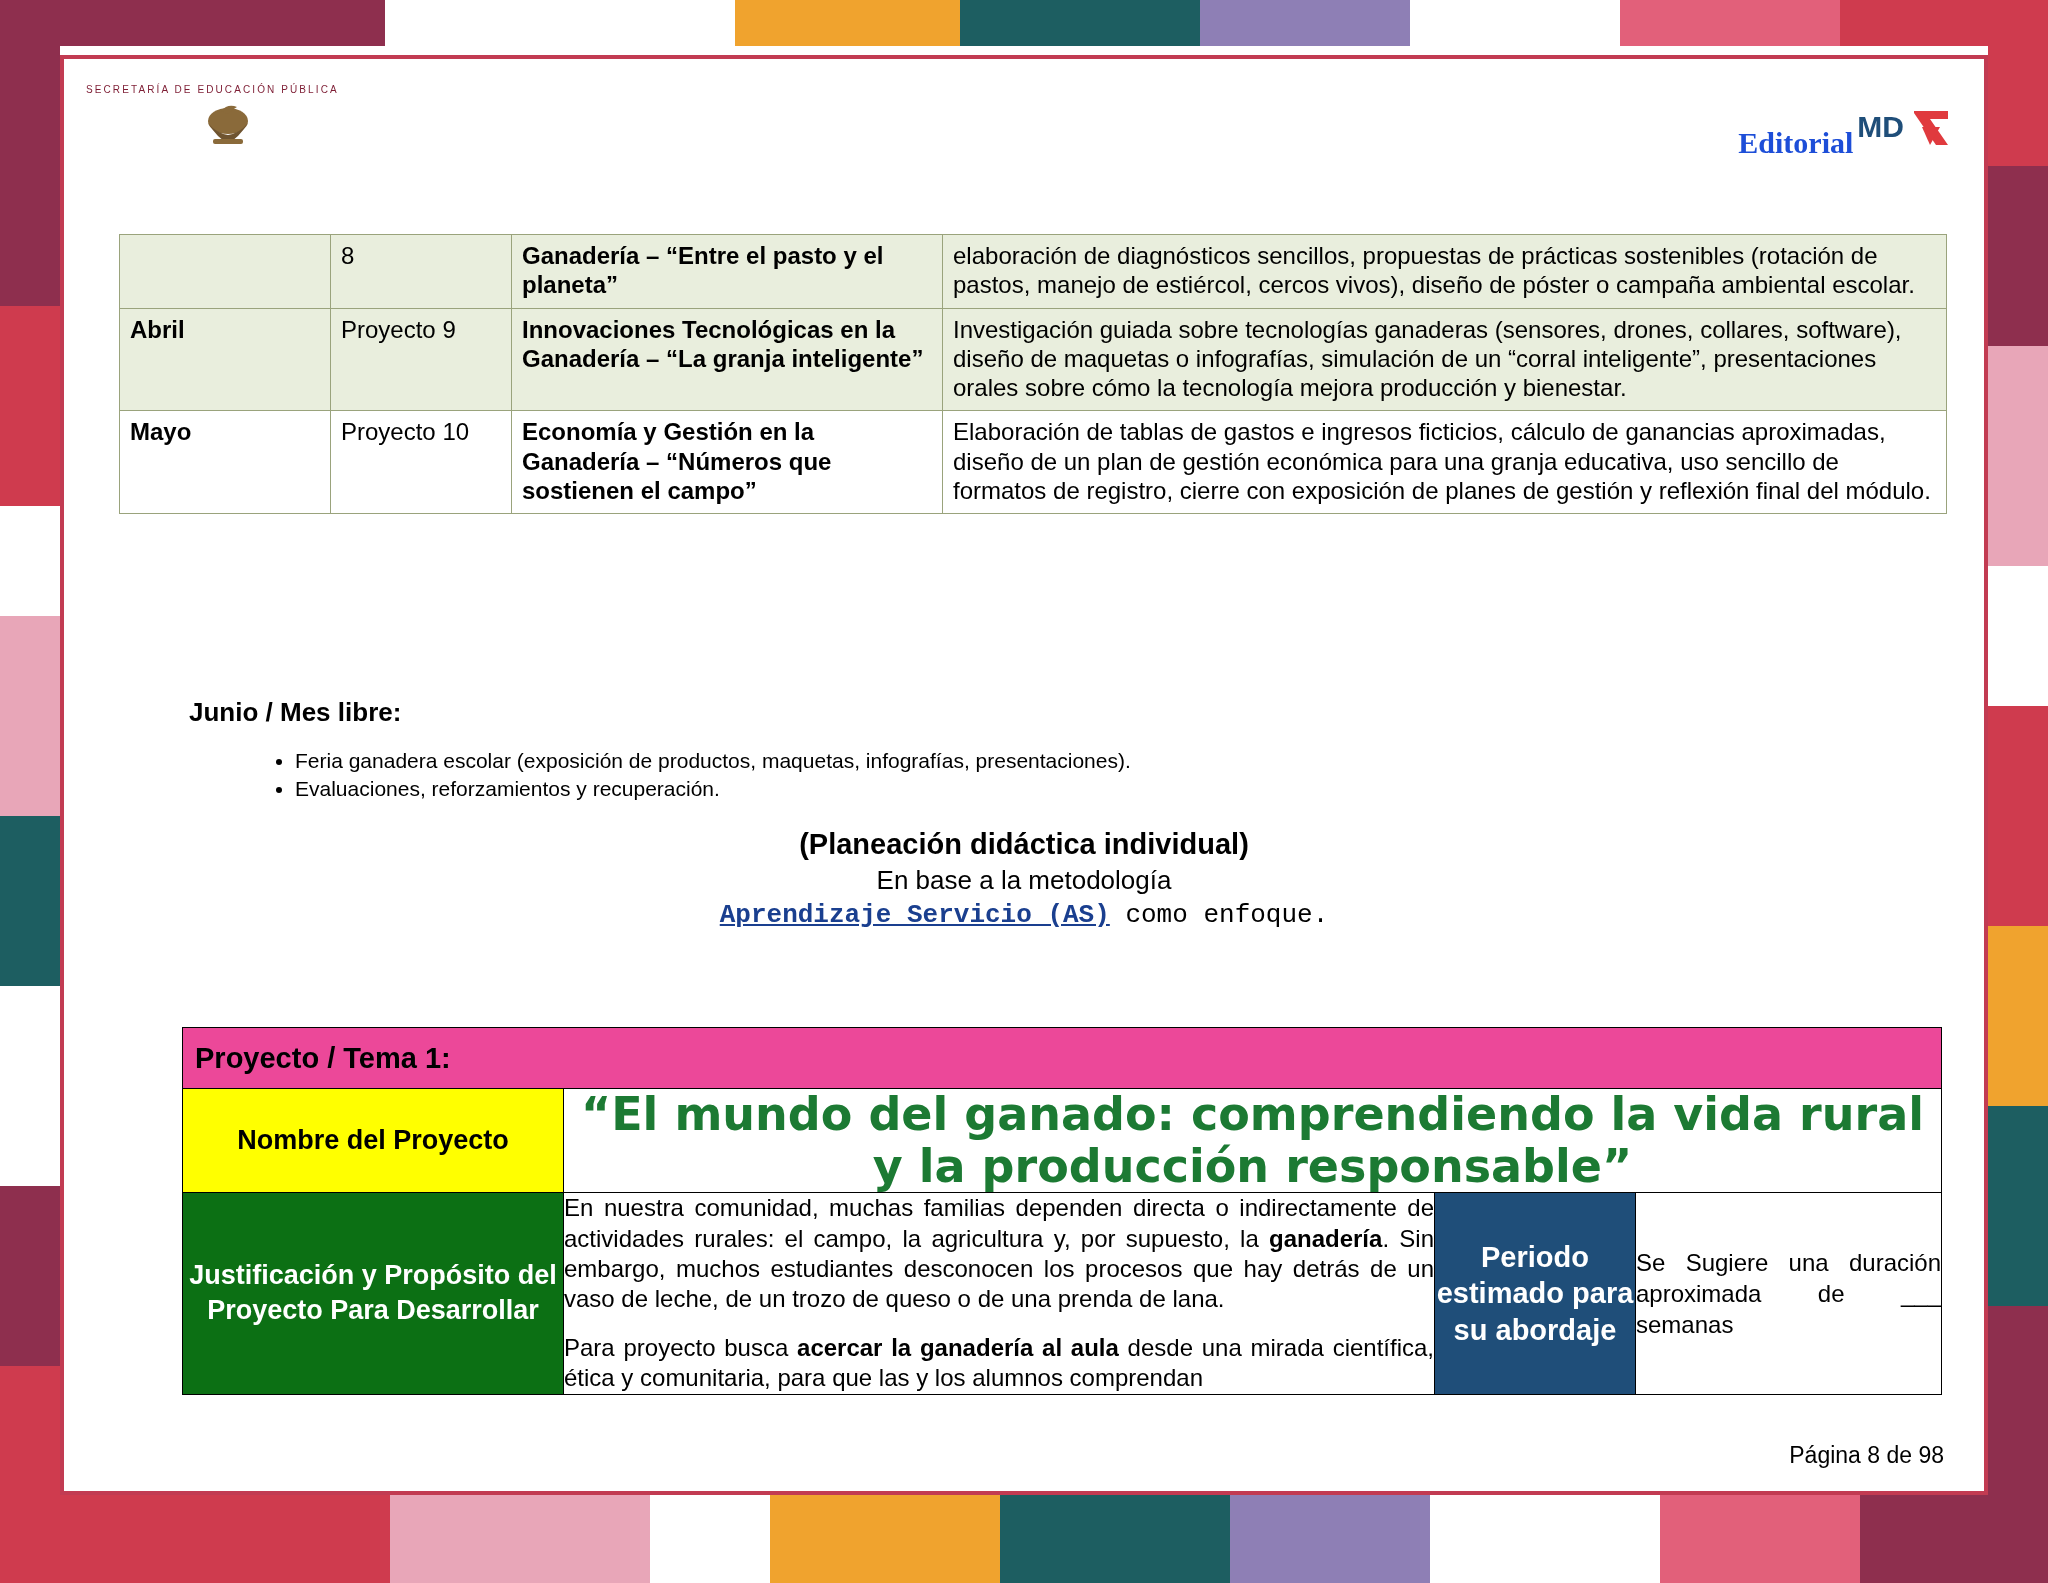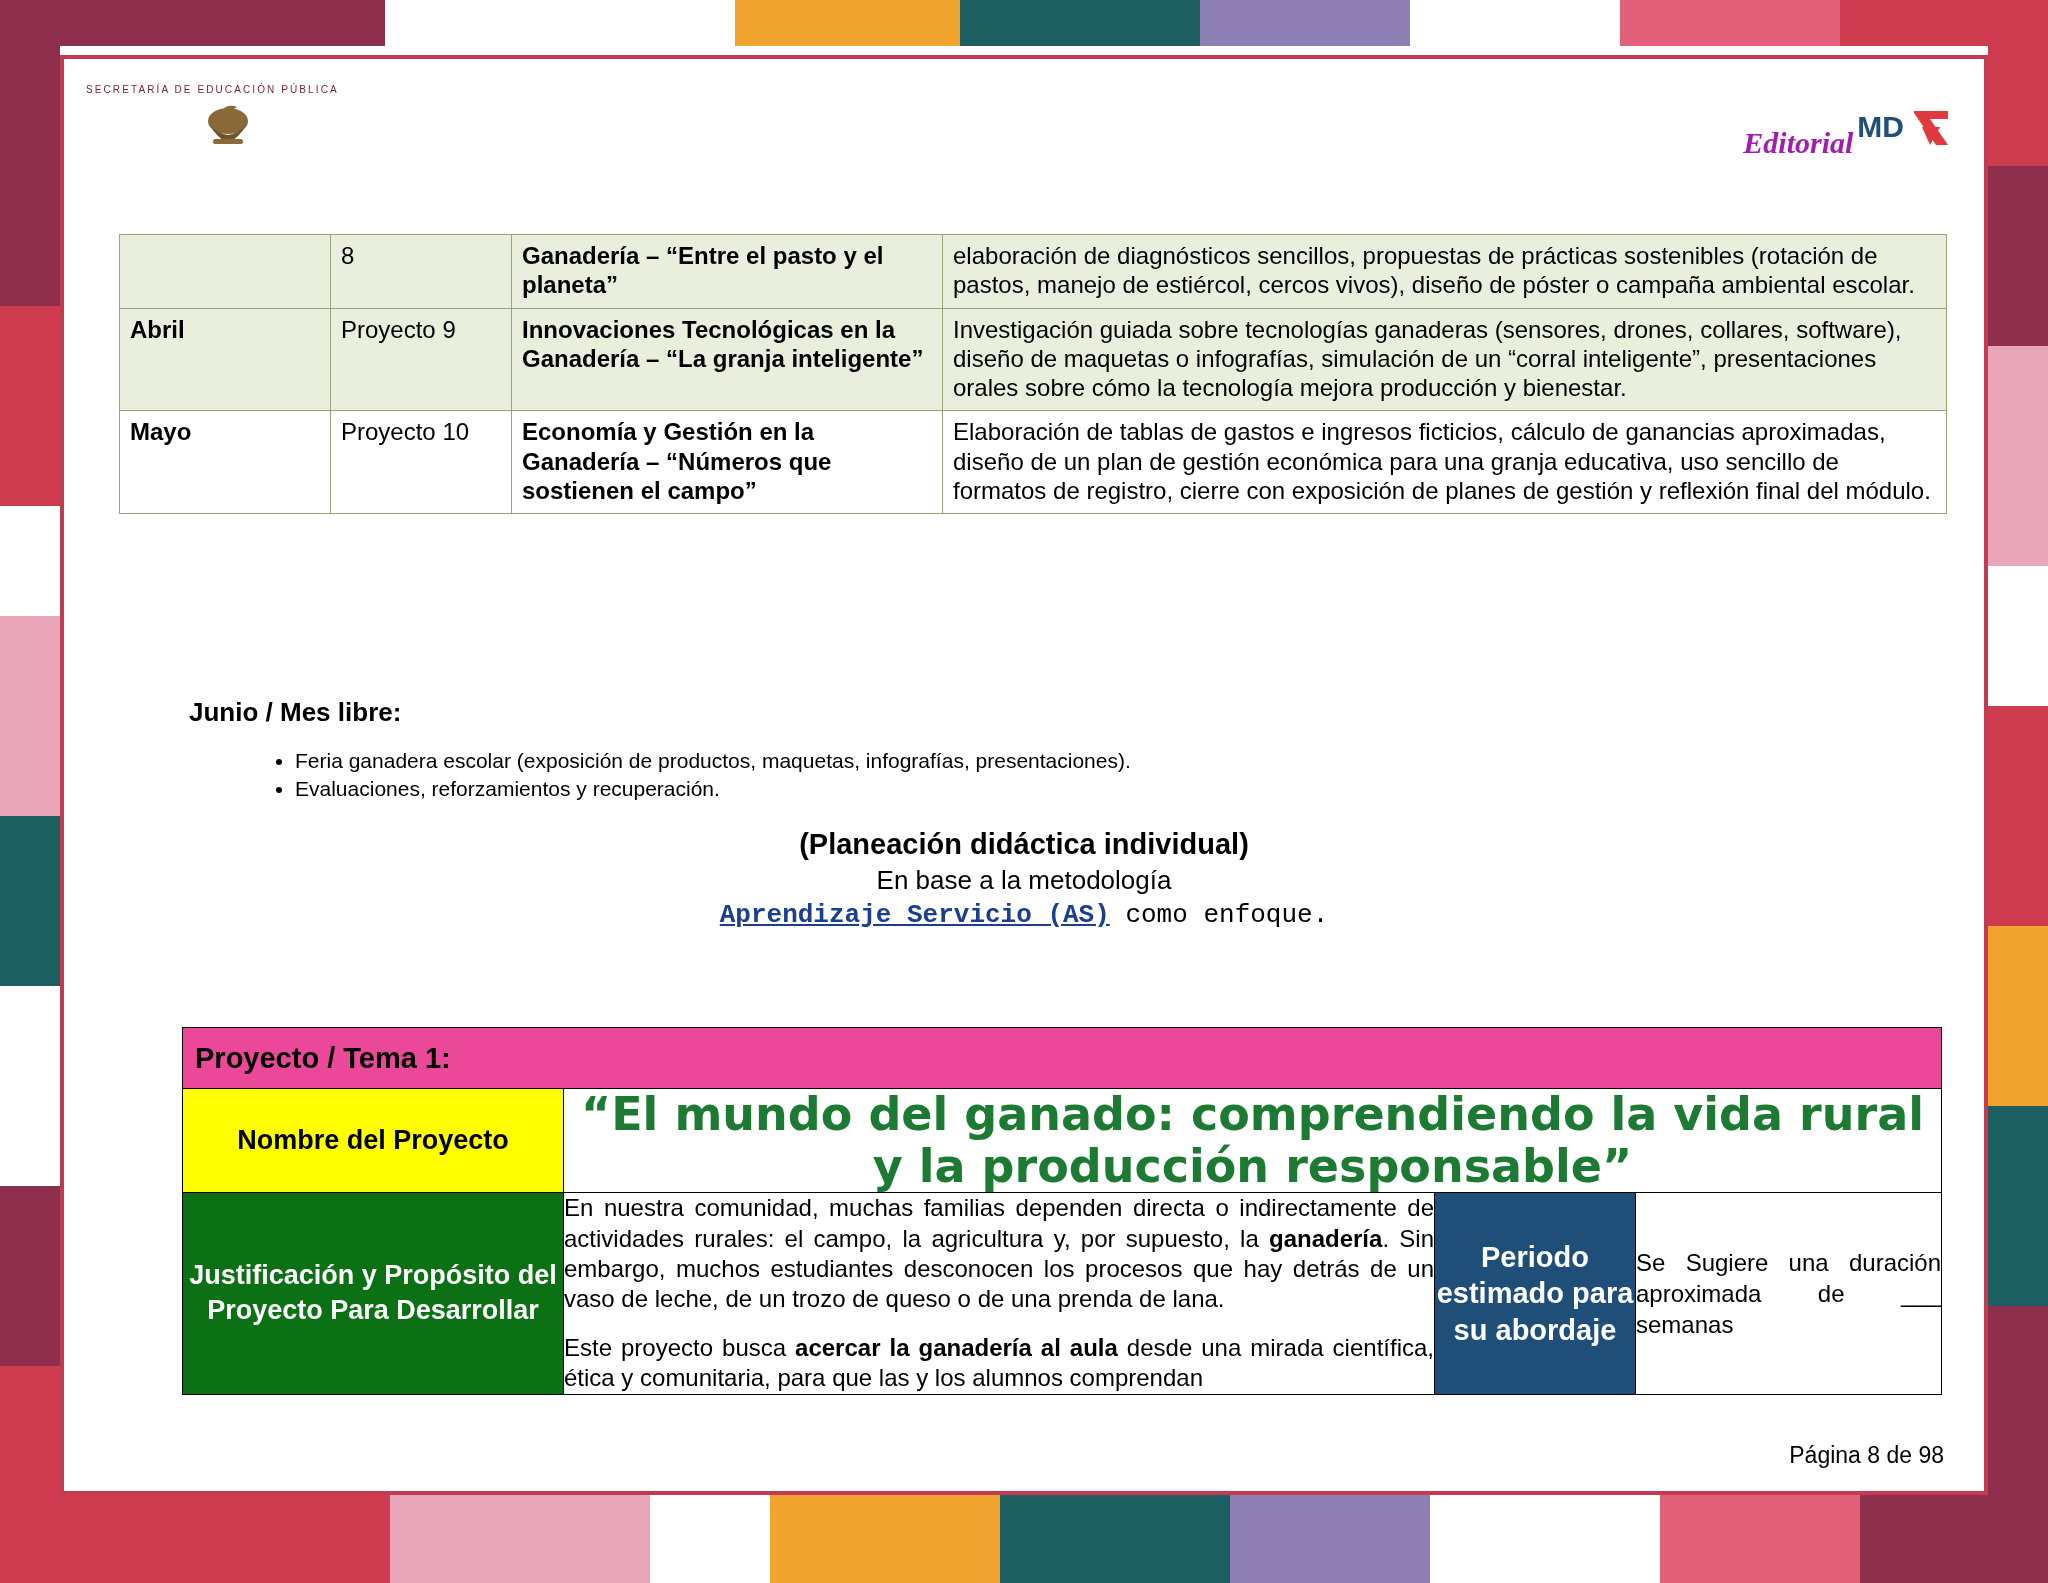--- a/index.html
+++ b/index.html
@@ -73,23 +73,22 @@
   .editorial-logo {
     position: absolute;
     right: 30px;
     top: 35px;
     display: flex;
     align-items: center;
     gap: 4px;
   }
   .editorial-text {
     font-family: "Liberation Serif", serif;
-    font-style: italic;
     font-size: 30px;
-    color: #a21caf;
+    color: #1d4ed8;
     font-weight: bold;
     margin-top: 32px;
   }
   .editorial-md {
     font-family: "Liberation Sans", sans-serif;
     font-size: 30px;
     color: #1f4e79;
     font-weight: bold;
     position: relative;
   }
@@ -373,21 +372,21 @@
           <td class="cell-yellow">Nombre del Proyecto</td>
           <td class="cell-projname" colspan="3">“El mundo del ganado: comprendiendo la vida rural y la producción responsable”</td>
         </tr>
         <tr>
           <td class="cell-green">Justificación y Propósito del Proyecto Para Desarrollar</td>
           <td class="cell-just">
             <p style="margin:0 0 18px 0;">
               <span>En nuestra comunidad, muchas familias dependen directa o indirectamente de actividades rurales: el campo, la agricultura y, por supuesto, la </span><b>ganadería</b><span>. Sin embargo, muchos estudiantes desconocen los procesos que hay detrás de un vaso de leche, de un trozo de queso o de una prenda de lana.</span>
             </p>
             <p style="margin:0;">
-              <span>Este proyecto busca </span><b>acercar la ganadería al aula</b><span> desde una mirada científica, ética y comunitaria, para que las y los alumnos comprendan</span>
+              <span>Para proyecto busca </span><b>acercar la ganadería al aula</b><span> desde una mirada científica, ética y comunitaria, para que las y los alumnos comprendan</span>
             </p>
           </td>
           <td class="cell-periodo">Periodo estimado para su abordaje</td>
           <td class="cell-dur">
             <span>Se Sugiere una duración aproximada de </span><span>___</span><span> semanas</span>
           </td>
         </tr>
       </tbody>
     </table>
 

